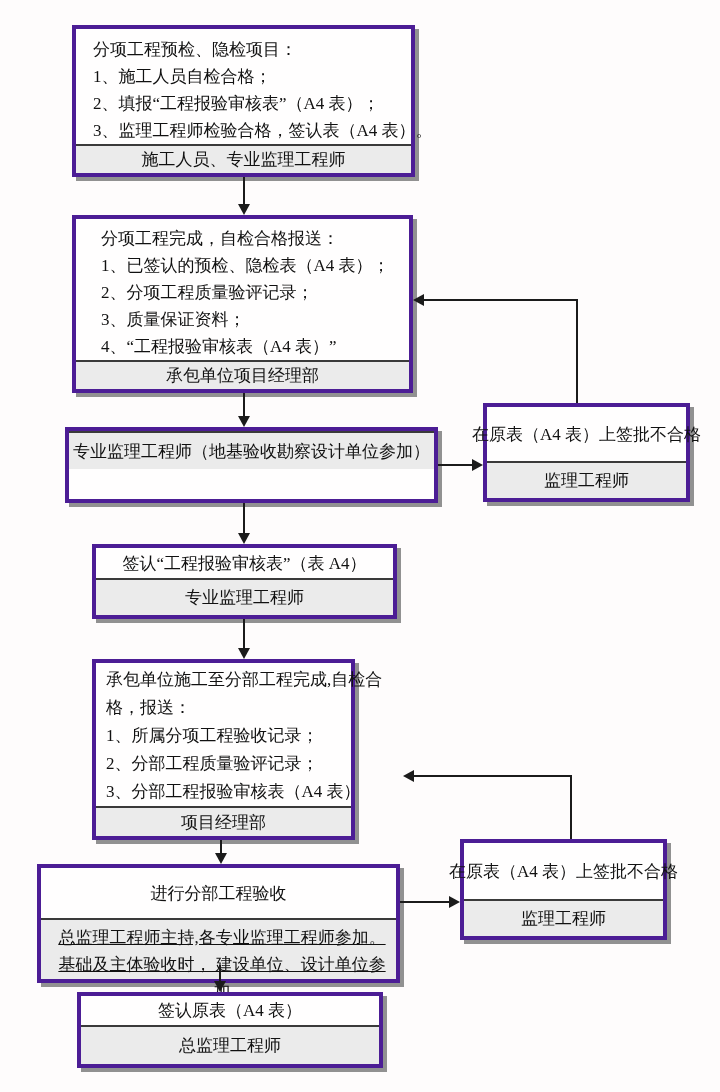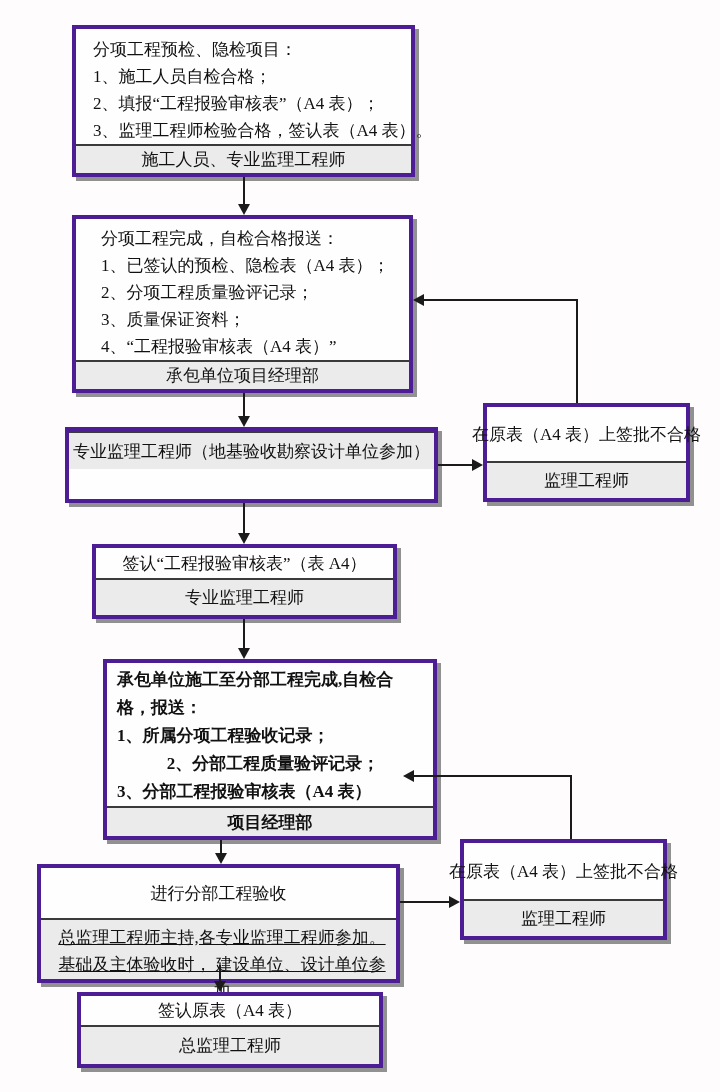--- a/index.html
+++ b/index.html
@@ -143,26 +143,26 @@
   <div class="box" style="left:92px;top:544px;width:305px;height:75px;">
     <div class="box-body center">
       <div class="ln">签认“工程报验审核表”（表 A4）</div>
     </div>
     <div class="box-footer" style="height:37px;">专业监理工程师</div>
   </div>
 
   <div class="vline" style="left:243px;top:619px;height:29px;"></div>
   <div class="arr arr-down" style="left:238px;top:648px;"></div>
 
-  <div class="box" style="left:103px;top:659px;width:334px;height:181px;font-weight:bold;">
+  <div class="box" style="left:92px;top:659px;width:263px;height:181px;">
     <div class="box-body list" style="padding:3px 4px 0 10px;line-height:28px;">
       <div class="ln" style="line-height:28px;">承包单位施工至分部工程完成,自检合</div>
       <div class="ln" style="line-height:28px;">格，报送：</div>
       <div class="ln" style="line-height:28px;">1、所属分项工程验收记录；</div>
-      <div class="ln" style="line-height:28px;text-align:center;">2、分部工程质量验评记录；</div>
+      <div class="ln" style="line-height:28px;">2、分部工程质量验评记录；</div>
       <div class="ln" style="line-height:28px;">3、分部工程报验审核表（A4 表）</div>
     </div>
     <div class="box-footer" style="height:38px;">项目经理部</div>
   </div>
 
   <div class="vline" style="left:220px;top:840px;height:13px;"></div>
   <div class="arr arr-down" style="left:215px;top:853px;"></div>
 
   <div class="box" style="left:37px;top:864px;width:363px;height:119px;">
     <div class="box-body center" style="min-height:36px;">

